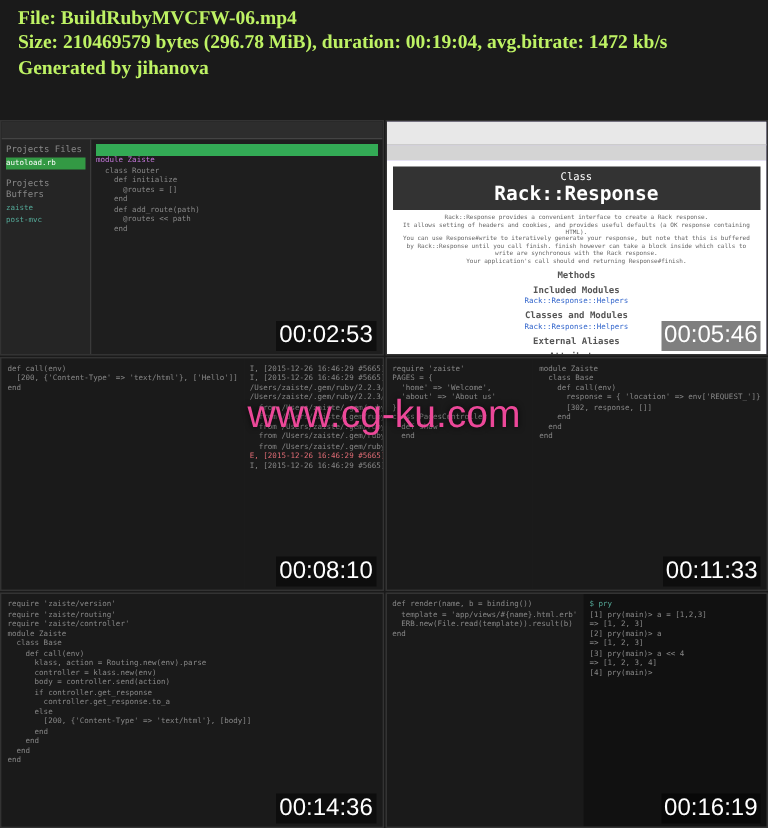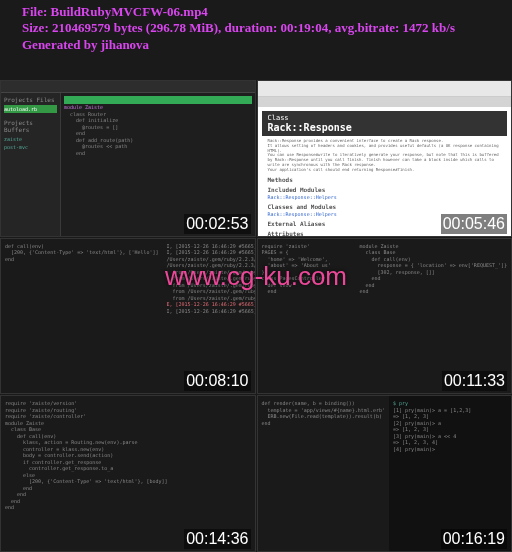--- a/index.html
+++ b/index.html
@@ -1,31 +1,31 @@
 <!DOCTYPE html>
 <html><head>
 <meta charset="utf-8">
 <style>
 * { margin: 0; padding: 0; box-sizing: border-box; }
 body { width: 512px; height: 552px; background: #1a1a1a; font-family: Menlo, monospace; font-size: 7px; overflow: hidden; position: relative; }
-.info-bar { position: absolute; top: 0; left: 0; right: 0; padding: 4px 22px; font-size: 13px; font-weight: bold; color: #d946ef; font-family: Georgia, serif; z-index: 10; line-height: 1.25; }
+.info-bar { position: absolute; top: 0; left: 0; right: 0; padding: 4px 12px; font-size: 13px; font-weight: bold; color: #bef264; font-family: Georgia, serif; z-index: 10; line-height: 1.25; }
 .info-bar div { white-space: nowrap; }
 .grid { position: absolute; top: 80px; left: 0; right: 0; bottom: 0; display: grid; grid-template-columns: 1fr 1fr; grid-template-rows: repeat(3, 1fr); gap: 1px; }
 .cell { position: relative; background: #1e1e1e; overflow: hidden; border: 1px solid #333; }
 .timestamp { position: absolute; bottom: 2px; right: 4px; color: #fff; font-size: 16px; font-family: Arial; background: rgba(0,0,0,0.5); padding: 1px 2px; z-index: 5; }
 .sidebar { position: absolute; left: 0; top: 0; bottom: 0; width: 60px; background: #252525; border-right: 1px solid #3a3a3a; padding: 3px; font-size: 5px; color: #aaa; }
 .sidebar-title { color: #888; font-size: 6px; margin-bottom: 2px; }
 .sidebar-item { color: #5a9; font-size: 5px; padding: 1px 0; }
 .sidebar-item.active { background: #394; color: #fff; }
 .editor { position: absolute; left: 60px; right: 0; top: 0; bottom: 0; background: #1e1e1e; padding: 3px; font-size: 5px; color: #888; line-height: 1.3; }
 .editor .line { white-space: pre; }
 .kw { color: #c678dd; }
 .str { color: #98c379; }
 .num { color: #d19a66; }
-.browser { background: #c4b5fd; color: #333; height: 100%; display: flex; flex-direction: column; }
+.browser { background: #c4b5fd; color: #333; height: 100%; display: flex; flex-direction: column; text-align: center; }
 .browser-chrome { background: #e8e8e8; height: 16px; border-bottom: 1px solid #ccc; }
 .browser-tabs { background: #d4d4d4; height: 10px; }
 .browser-body { flex: 1; background: #fff; padding: 4px; font-size: 5px; overflow: hidden; }
 .doc-hdr { background: #333; color: #fff; padding: 3px 6px; font-size: 7px; }
 .doc-section { padding: 3px 6px; }
 .doc-h { color: #555; font-weight: bold; font-size: 6px; margin: 3px 0 1px; }
 .doc-link { color: #3366cc; font-size: 5px; display: block; }
 .doc-text { color: #666; font-size: 4px; line-height: 1.2; }
 .terminal { background: #1a1a1a; color: #aaa; font-size: 5px; padding: 4px; line-height: 1.3; height: 100%; }
 .terminal .line { white-space: pre; color: #888; }
@@ -80,21 +80,21 @@
     <div class="timestamp">00:02:53</div>
   </div>
 
   <div class="cell">
     <div class="browser">
       <div class="browser-chrome"></div>
       <div class="browser-tabs"></div>
       <div class="browser-body">
         <div class="doc-hdr">
           <span>Class</span><br>
-          <b style="font-size:10px">Rack::Response</b>
+          <b style="font-size:13px">Rack::Response</b>
         </div>
         <div class="doc-section">
           <div class="doc-text">Rack::Response provides a convenient interface to create a Rack response.</div>
           <div class="doc-text">It allows setting of headers and cookies, and provides useful defaults (a OK response containing HTML).</div>
           <div class="doc-text">You can use Response#write to iteratively generate your response, but note that this is buffered by Rack::Response until you call finish. finish however can take a block inside which calls to write are synchronous with the Rack response.</div>
           <div class="doc-text">Your application's call should end returning Response#finish.</div>
           <div class="doc-h">Methods</div>
           <div class="doc-h">Included Modules</div>
           <span class="doc-link">Rack::Response::Helpers</span>
           <div class="doc-h">Classes and Modules</div>

